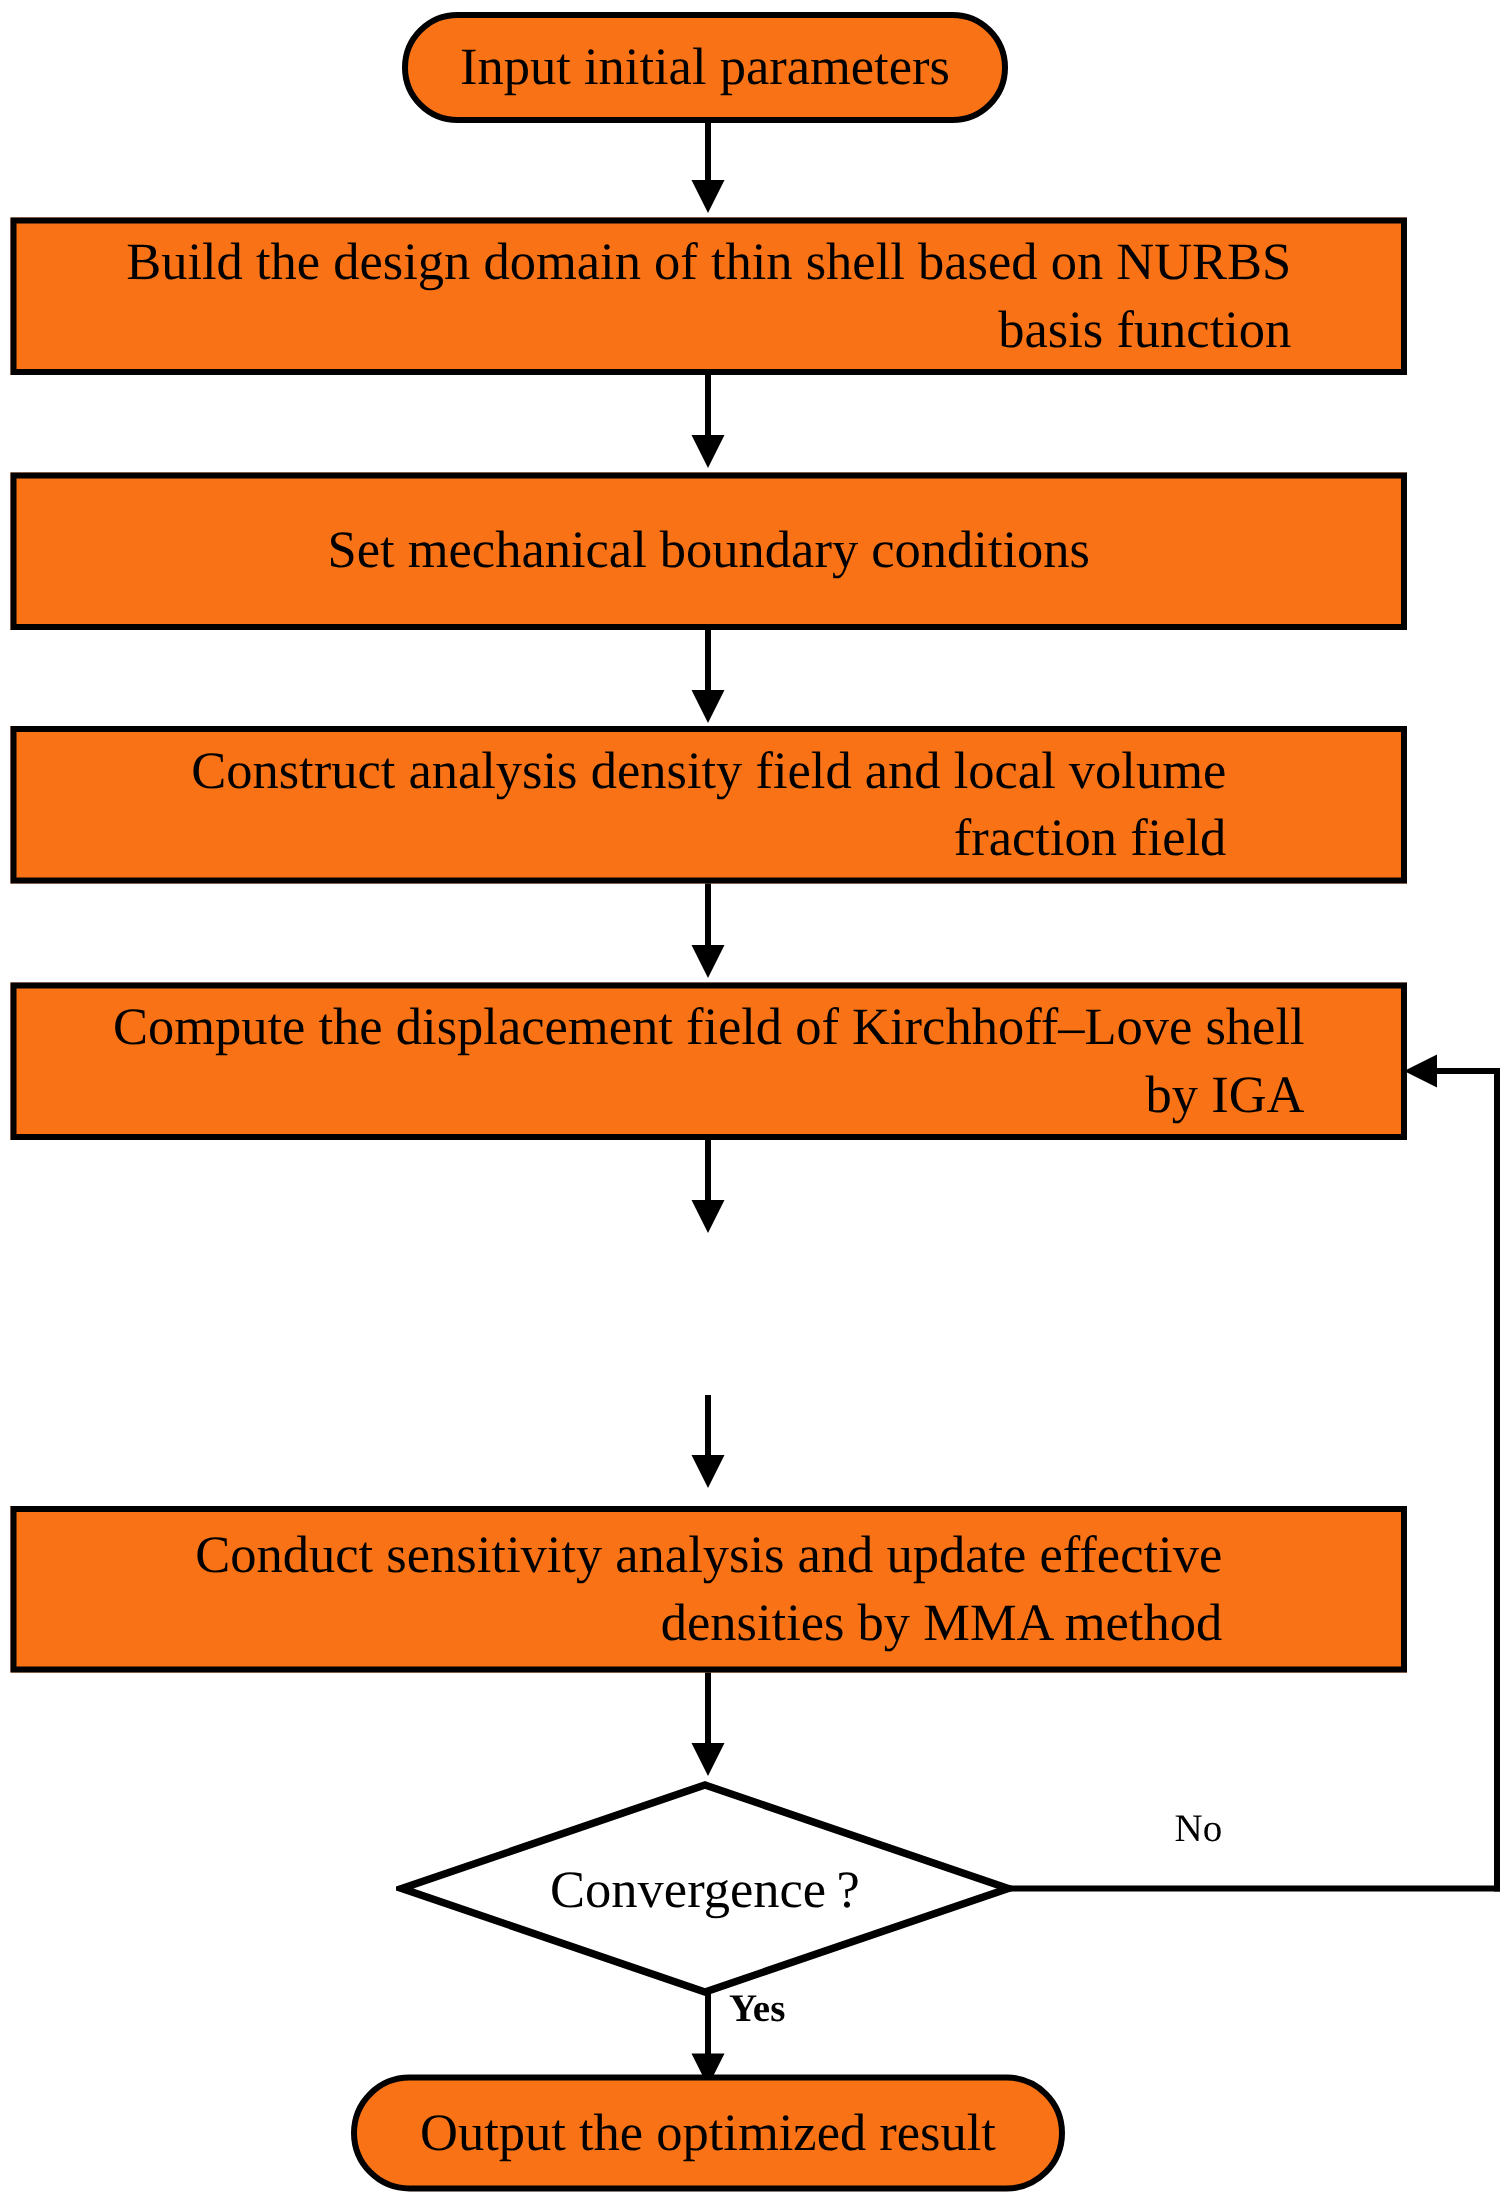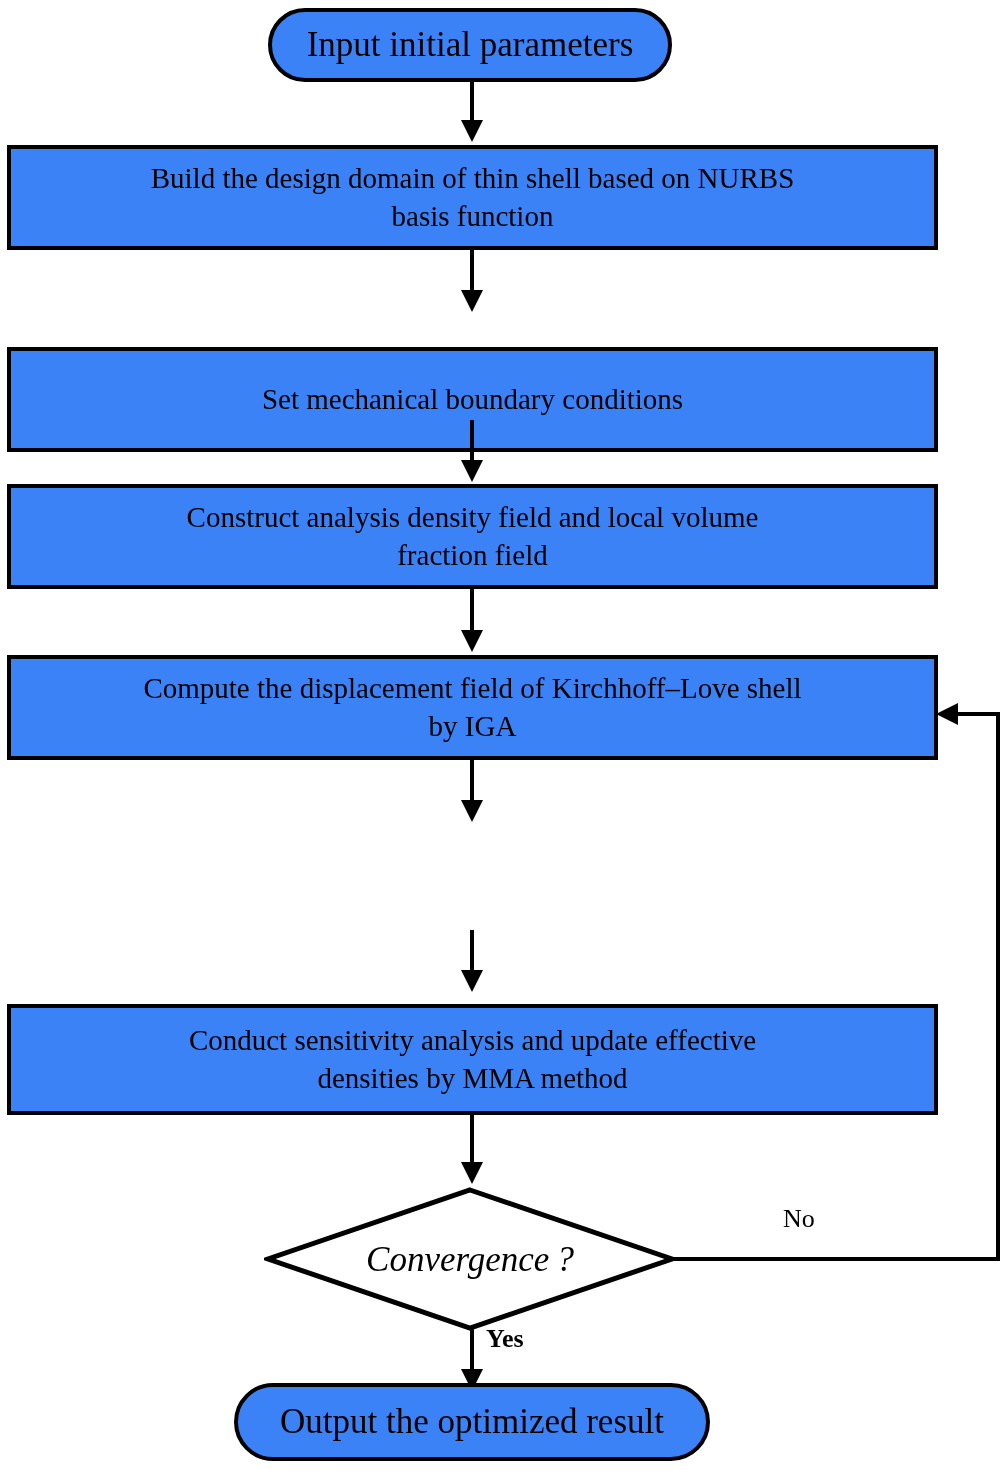--- a/index.html
+++ b/index.html
@@ -16,63 +16,62 @@
     position: relative;
     width: 1005px;
     height: 1470px;
     background: #ffffff;
     overflow: hidden;
   }
   
   .node {
     position: absolute;
     box-sizing: border-box;
-    background: #3b82f6;
+    background: #f97316;
     display: flex;
     align-items: center;
     justify-content: center;
-    text-align: center;
+    text-align: right;
   }
   .node-terminator {
     border: 4px solid #000000;
     border-radius: 60px;
   }
   .node-process {
     border: 4px solid #000000;
   }
   .node-label {
     display: block;
     line-height: 1.28;
     padding: 0 14px;
     white-space: pre-line;
   }
   .terminator-label {
     font-size: 35px;
   }
   .process-label {
-    font-size: 29px;
+    font-size: 35px;
   }
   
   .node-decision {
     position: absolute;
     display: flex;
     align-items: center;
     justify-content: center;
   }
   .node-decision .diamond-svg {
     position: absolute;
     top: 0;
     left: 0;
   }
   .decision-label {
     position: relative;
     z-index: 2;
     font-size: 35px;
     line-height: 1;
-    font-style: italic;
   }
   
   .conn {
     position: absolute;
     background: #000000;
   }
   .conn-v {
     width: 4px;
   }
   .conn-h {
@@ -114,21 +113,21 @@
   <div class="arrowhead-down" style="left:461px; top:120px;"></div>
 
   <div class="node node-process" style="left:7px; top:145px; width:931px; height:105px;">
     <span class="node-label process-label">Build the design domain of thin shell based on NURBS
 basis function</span>
   </div>
 
   <div class="conn conn-v" style="left:470px; top:250px; width:4px; height:52px;"></div>
   <div class="arrowhead-down" style="left:461px; top:290px;"></div>
 
-  <div class="node node-process" style="left:7px; top:315px; width:931px; height:105px;margin-top:32px;">
+  <div class="node node-process" style="left:7px; top:315px; width:931px; height:105px;">
     <span class="node-label process-label">Set mechanical boundary conditions</span>
   </div>
 
   <div class="conn conn-v" style="left:470px; top:420px; width:4px; height:52px;"></div>
   <div class="arrowhead-down" style="left:461px; top:460px;"></div>
 
   <div class="node node-process" style="left:7px; top:484px; width:931px; height:105px;">
     <span class="node-label process-label">Construct analysis density field and local volume
 fraction field</span>
   </div>

